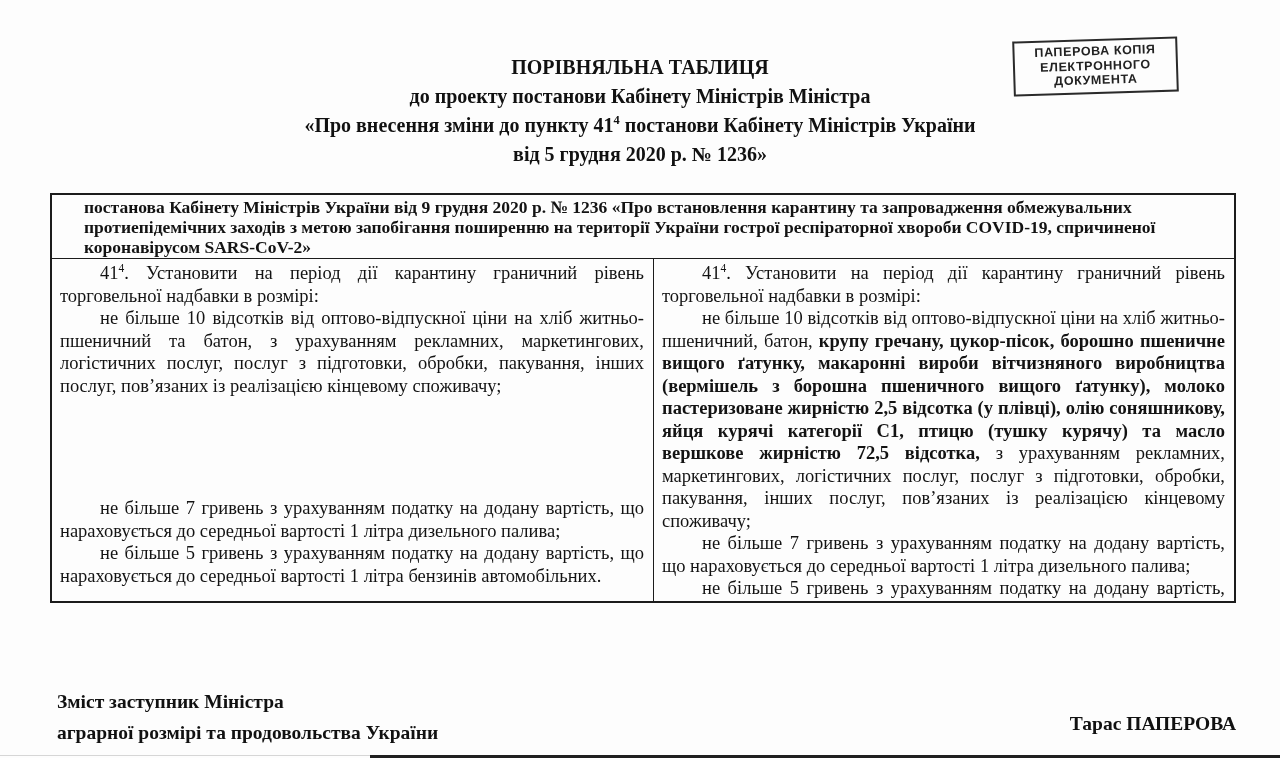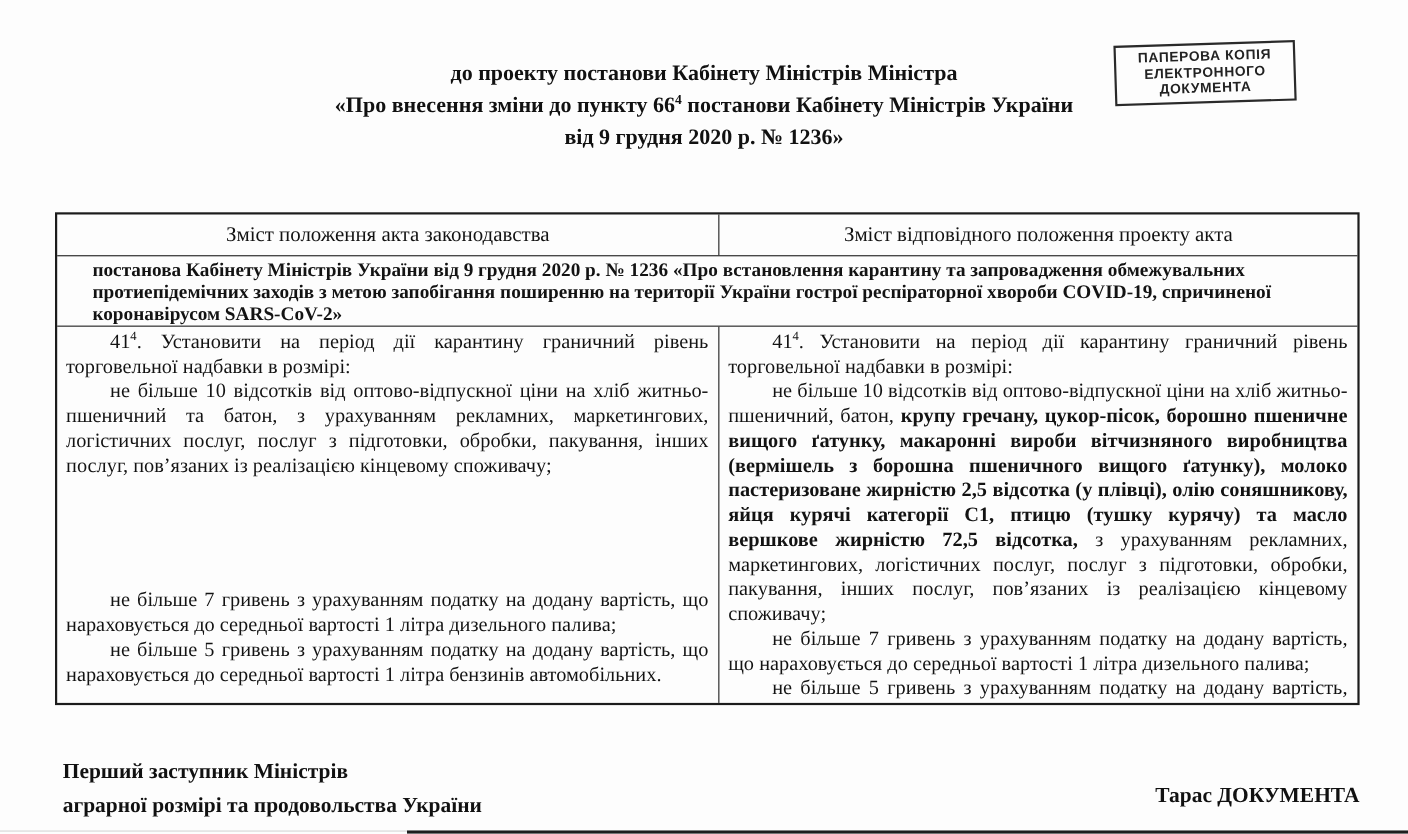--- a/index.html
+++ b/index.html
@@ -97,30 +97,27 @@
 
 <div class="page">
 
   <div class="stamp">
     <div>ПАПЕРОВА КОПІЯ</div>
     <div>ЕЛЕКТРОННОГО</div>
     <div>ДОКУМЕНТА</div>
   </div>
 
   <div class="title-block">
+    <div>ПОРІВНЯЛЬНА ТАБЛИЦЯ</div>
     <div>до проекту постанови Кабінету Міністрів Міністра</div>
-    <div><span>«Про внесення зміни до пункту 66</span><sup>4</sup><span> постанови Кабінету Міністрів України</span></div>
-    <div>від 9 грудня 2020 р. № 1236»</div>
+    <div><span>«Про внесення зміни до пункту 41</span><sup>4</sup><span> постанови Кабінету Міністрів України</span></div>
+    <div>від 5 грудня 2020 р. № 1236»</div>
   </div>
 
   <div class="tbl">
-    <div class="tbl-header">
-      <div class="th-cell th-left">Зміст положення акта законодавства</div>
-      <div class="th-cell th-right">Зміст відповідного положення проекту акта</div>
-    </div>
 
     <div class="merged-row">постанова Кабінету Міністрів України від 9 грудня 2020 р. № 1236 «Про встановлення карантину та запровадження обмежувальних протиепідемічних заходів з метою запобігання поширенню на території України гострої респіраторної хвороби COVID-19, спричиненої коронавірусом SARS-CoV-2»</div>
 
     <div class="tbl-body">
       <div class="body-cell body-left">
         <p class="para"><span>41</span><sup>4</sup><span>. Установити на період дії карантину граничний рівень торговельної надбавки в розмірі:</span></p>
         <p class="para">не більше 10 відсотків від оптово-відпускної ціни на хліб житньо-пшеничний та батон, з урахуванням рекламних, маркетингових, логістичних послуг, послуг з підготовки, обробки, пакування, інших послуг, пов’язаних із реалізацією кінцевому споживачу;</p>
         <div class="spacer"></div>
         <p class="para">не більше 7 гривень з урахуванням податку на додану вартість, що нараховується до середньої вартості 1 літра дизельного палива;</p>
         <p class="para">не більше 5 гривень з урахуванням податку на додану вартість, що нараховується до середньої вартості 1 літра бензинів автомобільних.</p>
@@ -129,21 +126,21 @@
       <div class="body-cell body-right">
         <p class="para"><span>41</span><sup>4</sup><span>. Установити на період дії карантину граничний рівень торговельної надбавки в розмірі:</span></p>
         <p class="para"><span>не більше 10 відсотків від оптово-відпускної ціни на хліб житньо-пшеничний, батон, </span><span style="font-weight: bold;">крупу гречану, цукор-пісок, борошно пшеничне вищого ґатунку, макаронні вироби вітчизняного виробництва (вермішель з борошна пшеничного вищого ґатунку), молоко пастеризоване жирністю 2,5 відсотка (у плівці), олію соняшникову, яйця курячі категорії С1, птицю (тушку курячу) та масло вершкове жирністю 72,5 відсотка,</span><span> з урахуванням рекламних, маркетингових, логістичних послуг, послуг з підготовки, обробки, пакування, інших послуг, пов’язаних із реалізацією кінцевому споживачу;</span></p>
         <p class="para">не більше 7 гривень з урахуванням податку на додану вартість, що нараховується до середньої вартості 1 літра дизельного палива;</p>
         <p class="para">не більше 5 гривень з урахуванням податку на додану вартість, що нараховується до середньої вартості 1 літра бензинів автомобільних.</p>
       </div>
     </div>
   </div>
 
   <div class="sig-position">
-    <div>Перший заступник Міністрів</div>
+    <div>Зміст заступник Міністра</div>
     <div>аграрної розмірі та продовольства України</div>
   </div>
-  <div class="sig-name">Тарас ДОКУМЕНТА</div>
+  <div class="sig-name">Тарас ПАПЕРОВА</div>
 
   <div class="scan-line-faint"></div>
   <div class="scan-line-dark"></div>
 
 </div>
 
 </body></html>

